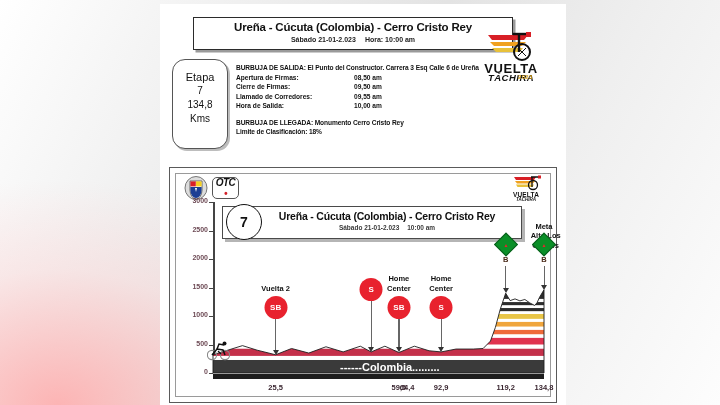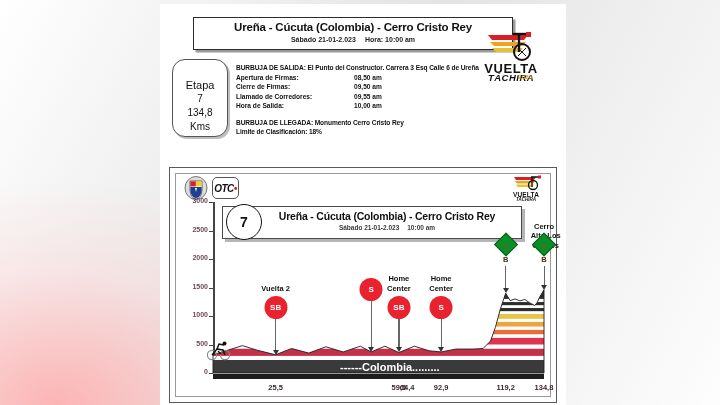--- a/index.html
+++ b/index.html
@@ -40,27 +40,27 @@
   }
   .title-sub {
     font-size: 7px; color: #222; margin-top: 2px; font-weight: bold;
   }
   .title-sub .sep { display:inline-block; width: 9px; }
 
   
   .etapa-box {
     position: absolute;
     left: 12px; top: 55px;
-    width: 56px; height: 78px;
+    width: 56px; height: 90px;
     border: 1px solid #555;
     border-radius: 13px;
     background: #fff;
     box-shadow: 2px 2px 0 #bdbdbd;
     text-align: center;
-    padding-top: 18px;
+    padding-top: 10px;
   }
   .etapa-box div { font-size: 10px; color: #111; line-height: 14px; }
   .etapa-word { font-size: 11px !important; }
 
   
   .info-block {
     position: absolute;
     left: 76px; top: 60px;
     width: 236px;
     font-size: 6.6px;
@@ -124,20 +124,21 @@
     width: 24px; height: 25px;
   }
   .otc-badge {
     position: absolute; left: 36px; top: 3px;
     width: 27px; height: 22px;
     border: 1px solid #555; border-radius: 5px;
     background: #fff;
     display: flex; align-items: center; justify-content: center;
     font-size: 10px; font-weight: bold; font-style: italic; color: #111;
     letter-spacing: -0.5px;
+    flex-direction: column;
   }
   .otc-badge .dot { color: #d21f27; }
   .vt-logo-sm {
     position: absolute; right: 4px; top: 1px;
     width: 40px; height: 28px;
   }
   .vt-logo-sm .w1 {
     position: absolute; left: 0; top: 16px; width: 40px; text-align: center;
     font-size: 6.5px; font-weight: bold; color: #111; letter-spacing: 0.2px;
   }
@@ -415,21 +416,21 @@
           <div class="mtn-b" style="left: 329.694px; top: 81px;">B</div>
           <div style="position: absolute; left: 329.194px; top: 92px; width: 1.2px; background: rgb(102, 102, 102); height: 23.2px;"></div>
           <div style="position: absolute; left: 326.694px; top: 114.2px; width: 0px; height: 0px; border-left: 3px solid transparent; border-right: 3px solid transparent; border-top: 5px solid rgb(51, 51, 51);"></div>
           <div class="marker-text" style="left: 369.694px; top: 57px;">Alto Los<br>Cacaos</div>
           <div class="mtn-diamond" style="left: 368px; top: 62px;">
             <span class="mtn-inner">▲</span>
           </div>
           <div class="mtn-b" style="left: 368px; top: 81px;">B</div>
           <div style="position: absolute; left: 367.5px; top: 92px; width: 1.2px; background: rgb(102, 102, 102); height: 19.78px;"></div>
           <div style="position: absolute; left: 365px; top: 110.78px; width: 0px; height: 0px; border-left: 3px solid transparent; border-right: 3px solid transparent; border-top: 5px solid rgb(51, 51, 51);"></div>
-          <div class="marker-text" style="left: 368px; top: 48px;">Cerro</div>
+          <div class="marker-text" style="left: 368px; top: 48px;">Meta</div>
           <div style="position: absolute; left: 31px; top: 167.08px;"><svg width="24" height="20" viewBox="0 0 24 20">
               <circle cx="5" cy="14" r="4.6" fill="none" stroke="#888" stroke-width="1.1"></circle>
               <circle cx="18" cy="14" r="4.6" fill="none" stroke="#888" stroke-width="1.1"></circle>
               <path d="M5 14 L10 8 L16 9 L18 14" fill="none" stroke="#111" stroke-width="1.5"></path>
               <path d="M10 8 L12 3 L17 4" fill="none" stroke="#111" stroke-width="1.5"></path>
               <circle cx="17.5" cy="2.5" r="2" fill="#111"></circle>
               <path d="M11 10 L14 13" stroke="#111" stroke-width="1.3"></path>
             </svg></div>
         </div>
 

